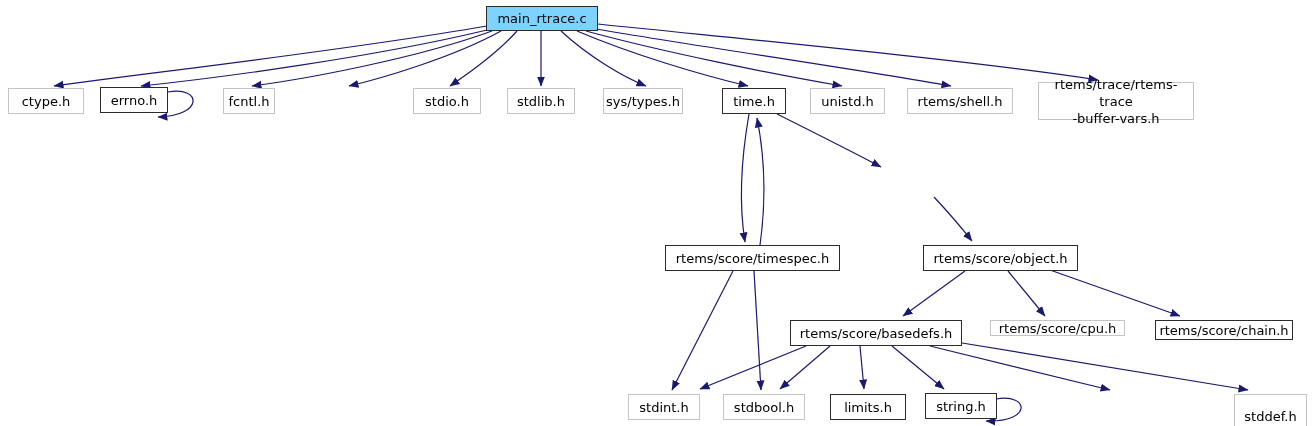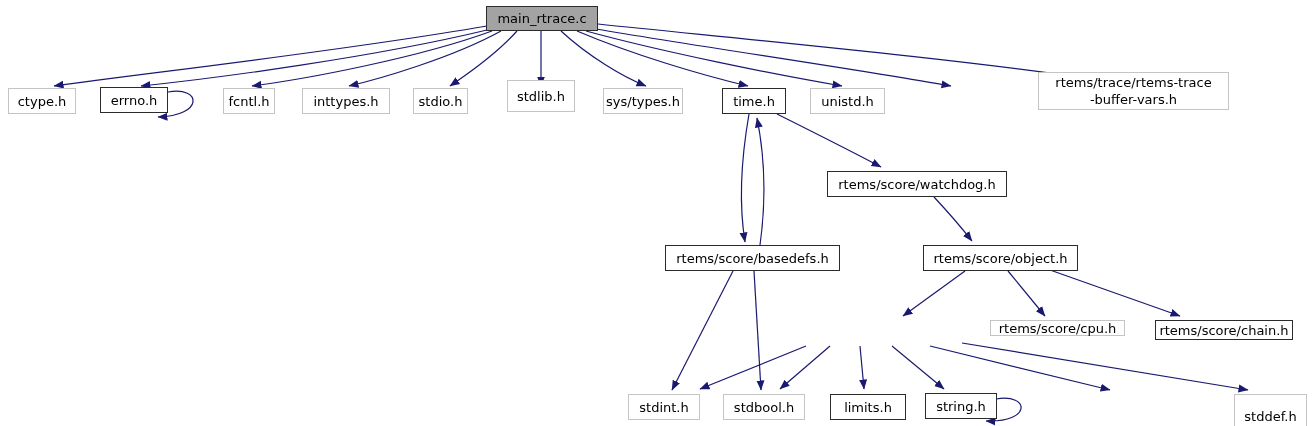--- a/index.html
+++ b/index.html
@@ -17,21 +17,21 @@
     background:#ffffff;
     color:#000000;
     font-size:13px;
     line-height:17px;
     text-align:center;
     box-sizing:border-box;
     white-space:pre-line;
     z-index:2;
   }
   .node.main{
-    background:#a3a3a3;
+    background:#7dd3fc;
     border:1.5px solid #2b2b2b;
   }
   .node.internal{border:1.3px solid #2b2b2b;text-align:center;}
   .node.external{border:1px solid #c4c4c4;}
 </style>
 </head>
 <body>
 
 <div id="canvas">
 
@@ -68,37 +68,37 @@
       <path d="M860,346 L864,389" marker-end="url(#arrow)"></path>
       <path d="M892,346 L944,389" marker-end="url(#arrow)"></path>
       <path d="M930,346 L1110,390" marker-end="url(#arrow)"></path>
       <path d="M962,343 L1248,390" marker-end="url(#arrow)"></path>
       <path d="M996,399 C1030,393 1032,423 986,421" marker-end="url(#arrow)"></path>
     </g>
   </svg>
 
   <div class="node main" style="left:486px;top:6px;width:112px;height:25px"><span>main_rtrace.c</span></div>
 
-  <div class="node external" style="left:8px;top:88px;width:68px;height:26px"><span>ctype.h</span></div>
+  <div class="node external" style="left:8px;top:88px;width:76px;height:26px"><span>ctype.h</span></div>
   <div class="node internal" style="left:100px;top:87px;width:68px;height:26px"><span>errno.h</span></div>
   <div class="node external" style="left:223px;top:88px;width:52px;height:26px"><span>fcntl.h</span></div>
-  <div class="node external" style="left:302px;top:88px;width:88px;height:26px"><span>inttypes.h</span></div>
-  <div class="node external" style="left:413px;top:88px;width:55px;height:26px"><span>stdio.h</span></div>
-  <div class="node external" style="left:507px;top:80px;width:68px;height:32px"><span>stdlib.h</span></div>
+  <div class="node external" style="left:413px;top:88px;width:68px;height:26px"><span>stdio.h</span></div>
+  <div class="node external" style="left:507px;top:88px;width:68px;height:26px"><span>stdlib.h</span></div>
   <div class="node external" style="left:603px;top:88px;width:80px;height:26px"><span>sys/types.h</span></div>
   <div class="node internal" style="left:722px;top:88px;width:64px;height:26px"><span>time.h</span></div>
   <div class="node external" style="left:810px;top:88px;width:75px;height:26px"><span>unistd.h</span></div>
-  <div class="node external" style="left:1038px;top:72px;width:191px;height:38px"><span>rtems/trace/rtems-trace
+  <div class="node external" style="left:907px;top:88px;width:106px;height:26px"><span>rtems/shell.h</span></div>
+  <div class="node external" style="left:1038px;top:82px;width:156px;height:38px"><span>rtems/trace/rtems-trace
 -buffer-vars.h</span></div>
 
-  <div class="node internal" style="left:827px;top:171px;width:180px;height:26px"><span>rtems/score/watchdog.h</span></div>
 
-  <div class="node internal" style="left:665px;top:245px;width:175px;height:26px"><span>rtems/score/basedefs.h</span></div>
+  <div class="node internal" style="left:665px;top:245px;width:175px;height:26px"><span>rtems/score/timespec.h</span></div>
   <div class="node internal" style="left:923px;top:245px;width:155px;height:26px"><span>rtems/score/object.h</span></div>
 
+  <div class="node internal" style="left:790px;top:320px;width:172px;height:26px"><span>rtems/score/basedefs.h</span></div>
   <div class="node external" style="left:990px;top:320px;width:135px;height:16px"><span>rtems/score/cpu.h</span></div>
   <div class="node internal" style="left:1155px;top:320px;width:138px;height:20px"><span>rtems/score/chain.h</span></div>
 
   <div class="node external" style="left:628px;top:394px;width:72px;height:26px"><span>stdint.h</span></div>
   <div class="node external" style="left:723px;top:394px;width:82px;height:26px"><span>stdbool.h</span></div>
   <div class="node internal" style="left:830px;top:394px;width:76px;height:26px"><span>limits.h</span></div>
   <div class="node internal" style="left:925px;top:393px;width:72px;height:26px"><span>string.h</span></div>
   <div class="node external" style="left:1234px;top:394px;width:73px;height:44px"><span>stddef.h</span></div>
 
 </div>

